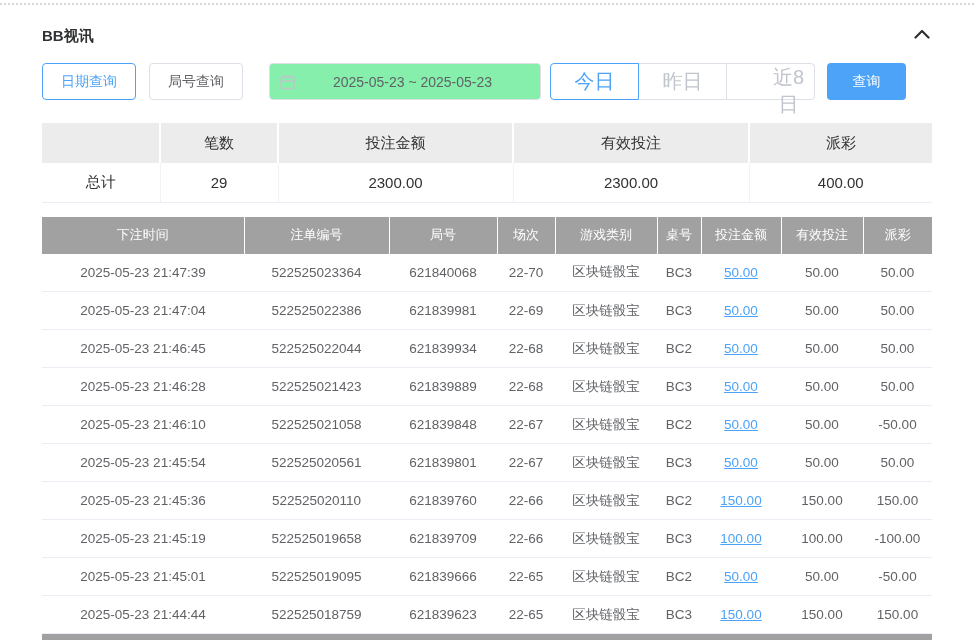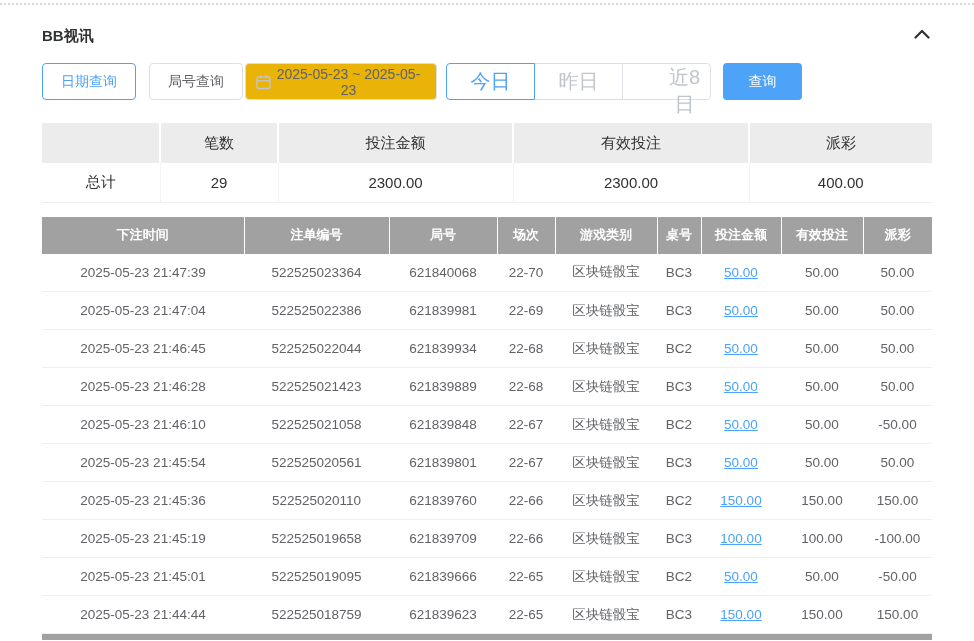--- a/index.html
+++ b/index.html
@@ -22,21 +22,21 @@
   .section-header{display:flex;justify-content:space-between;align-items:flex-start;margin-top:22px;}
   .section-title{font-size:15px;font-weight:bold;color:var(--text-dark);}
   .chevron-btn{background:none;border:none;cursor:pointer;padding:2px;line-height:0;}
 
   .filter-bar{display:flex;align-items:center;margin-top:17px;height:37px;}
   .btn{height:37px;border:1px solid var(--border);border-radius:4px;background:#fff;
     font-size:14px;color:var(--text);padding:0 18px;cursor:pointer;white-space:nowrap;}
   .btn.active{border-color:var(--accent);color:var(--accent);}
   .btn + .btn{margin-left:13px;}
   .date-input{display:flex;align-items:center;height:37px;border:1px solid var(--border);
-    border-radius:4px;width:192px;margin-left:2px;padding:0 10px;background:#eab308;cursor:pointer;}
+    border-radius:4px;width:272px;margin-left:26px;padding:0 10px;background:#86efac;cursor:pointer;}
   .date-text{flex:1;text-align:center;font-size:14px;color:var(--text);}
   .quick-group{display:flex;margin-left:9px;}
   .quick-btn{width:89px;height:37px;background:#fff;border:1px solid var(--border);
     font-size:20px;color:var(--text-muted);cursor:pointer;}
   .quick-btn + .quick-btn{margin-left:-1px;}
   .quick-btn:first-child{border-radius:4px 0 0 4px;}
   .quick-btn:last-child{border-radius:0 4px 4px 0;padding-left:36px;}
   .quick-btn.active{color:var(--accent);border-color:var(--accent);position:relative;z-index:1;}
   .search-btn{margin-left:12px;width:79px;height:37px;background:var(--accent);color:#fff;
     border:none;border-radius:4px;font-size:14px;cursor:pointer;}
@@ -44,21 +44,21 @@
   table{border-collapse:collapse;table-layout:fixed;width:890px;}
   .summary-table{margin-top:23px;font-size:15px;}
   .summary-table th{background:var(--summary-header-bg);height:40px;font-weight:normal;
     color:var(--text-dark);border-right:2px solid #fff;}
   .summary-table th:last-child{border-right:none;}
   .summary-table td{height:39px;text-align:center;color:var(--text-dark);
     border-bottom:1px solid var(--row-border);border-right:1px solid #f2f3f5;font-size:15px;}
   .summary-table td:last-child{border-right:none;}
 
   .bet-table{margin-top:14px;font-size:13.5px;}
-  .bet-table thead th{background:var(--header-bg);color:#fff;height:37px;font-weight:bold;
+  .bet-table thead th{background:var(--header-bg);color:#fff;height:37px;font-weight:normal;
     font-size:13px;border-right:1px solid #fff;}
   .bet-table thead th:last-child{border-right:none;}
   .bet-table tbody td{height:38px;text-align:center;color:var(--text);
     border-bottom:1px solid var(--row-border);white-space:nowrap;overflow:hidden;}
   .bet-link{color:var(--link);text-decoration:underline;cursor:pointer;}
   .neg{color:var(--negative);}
   .partial-bar{height:6px;background:var(--header-bg);width:890px;}
 </style>
 </head>
 <body>

